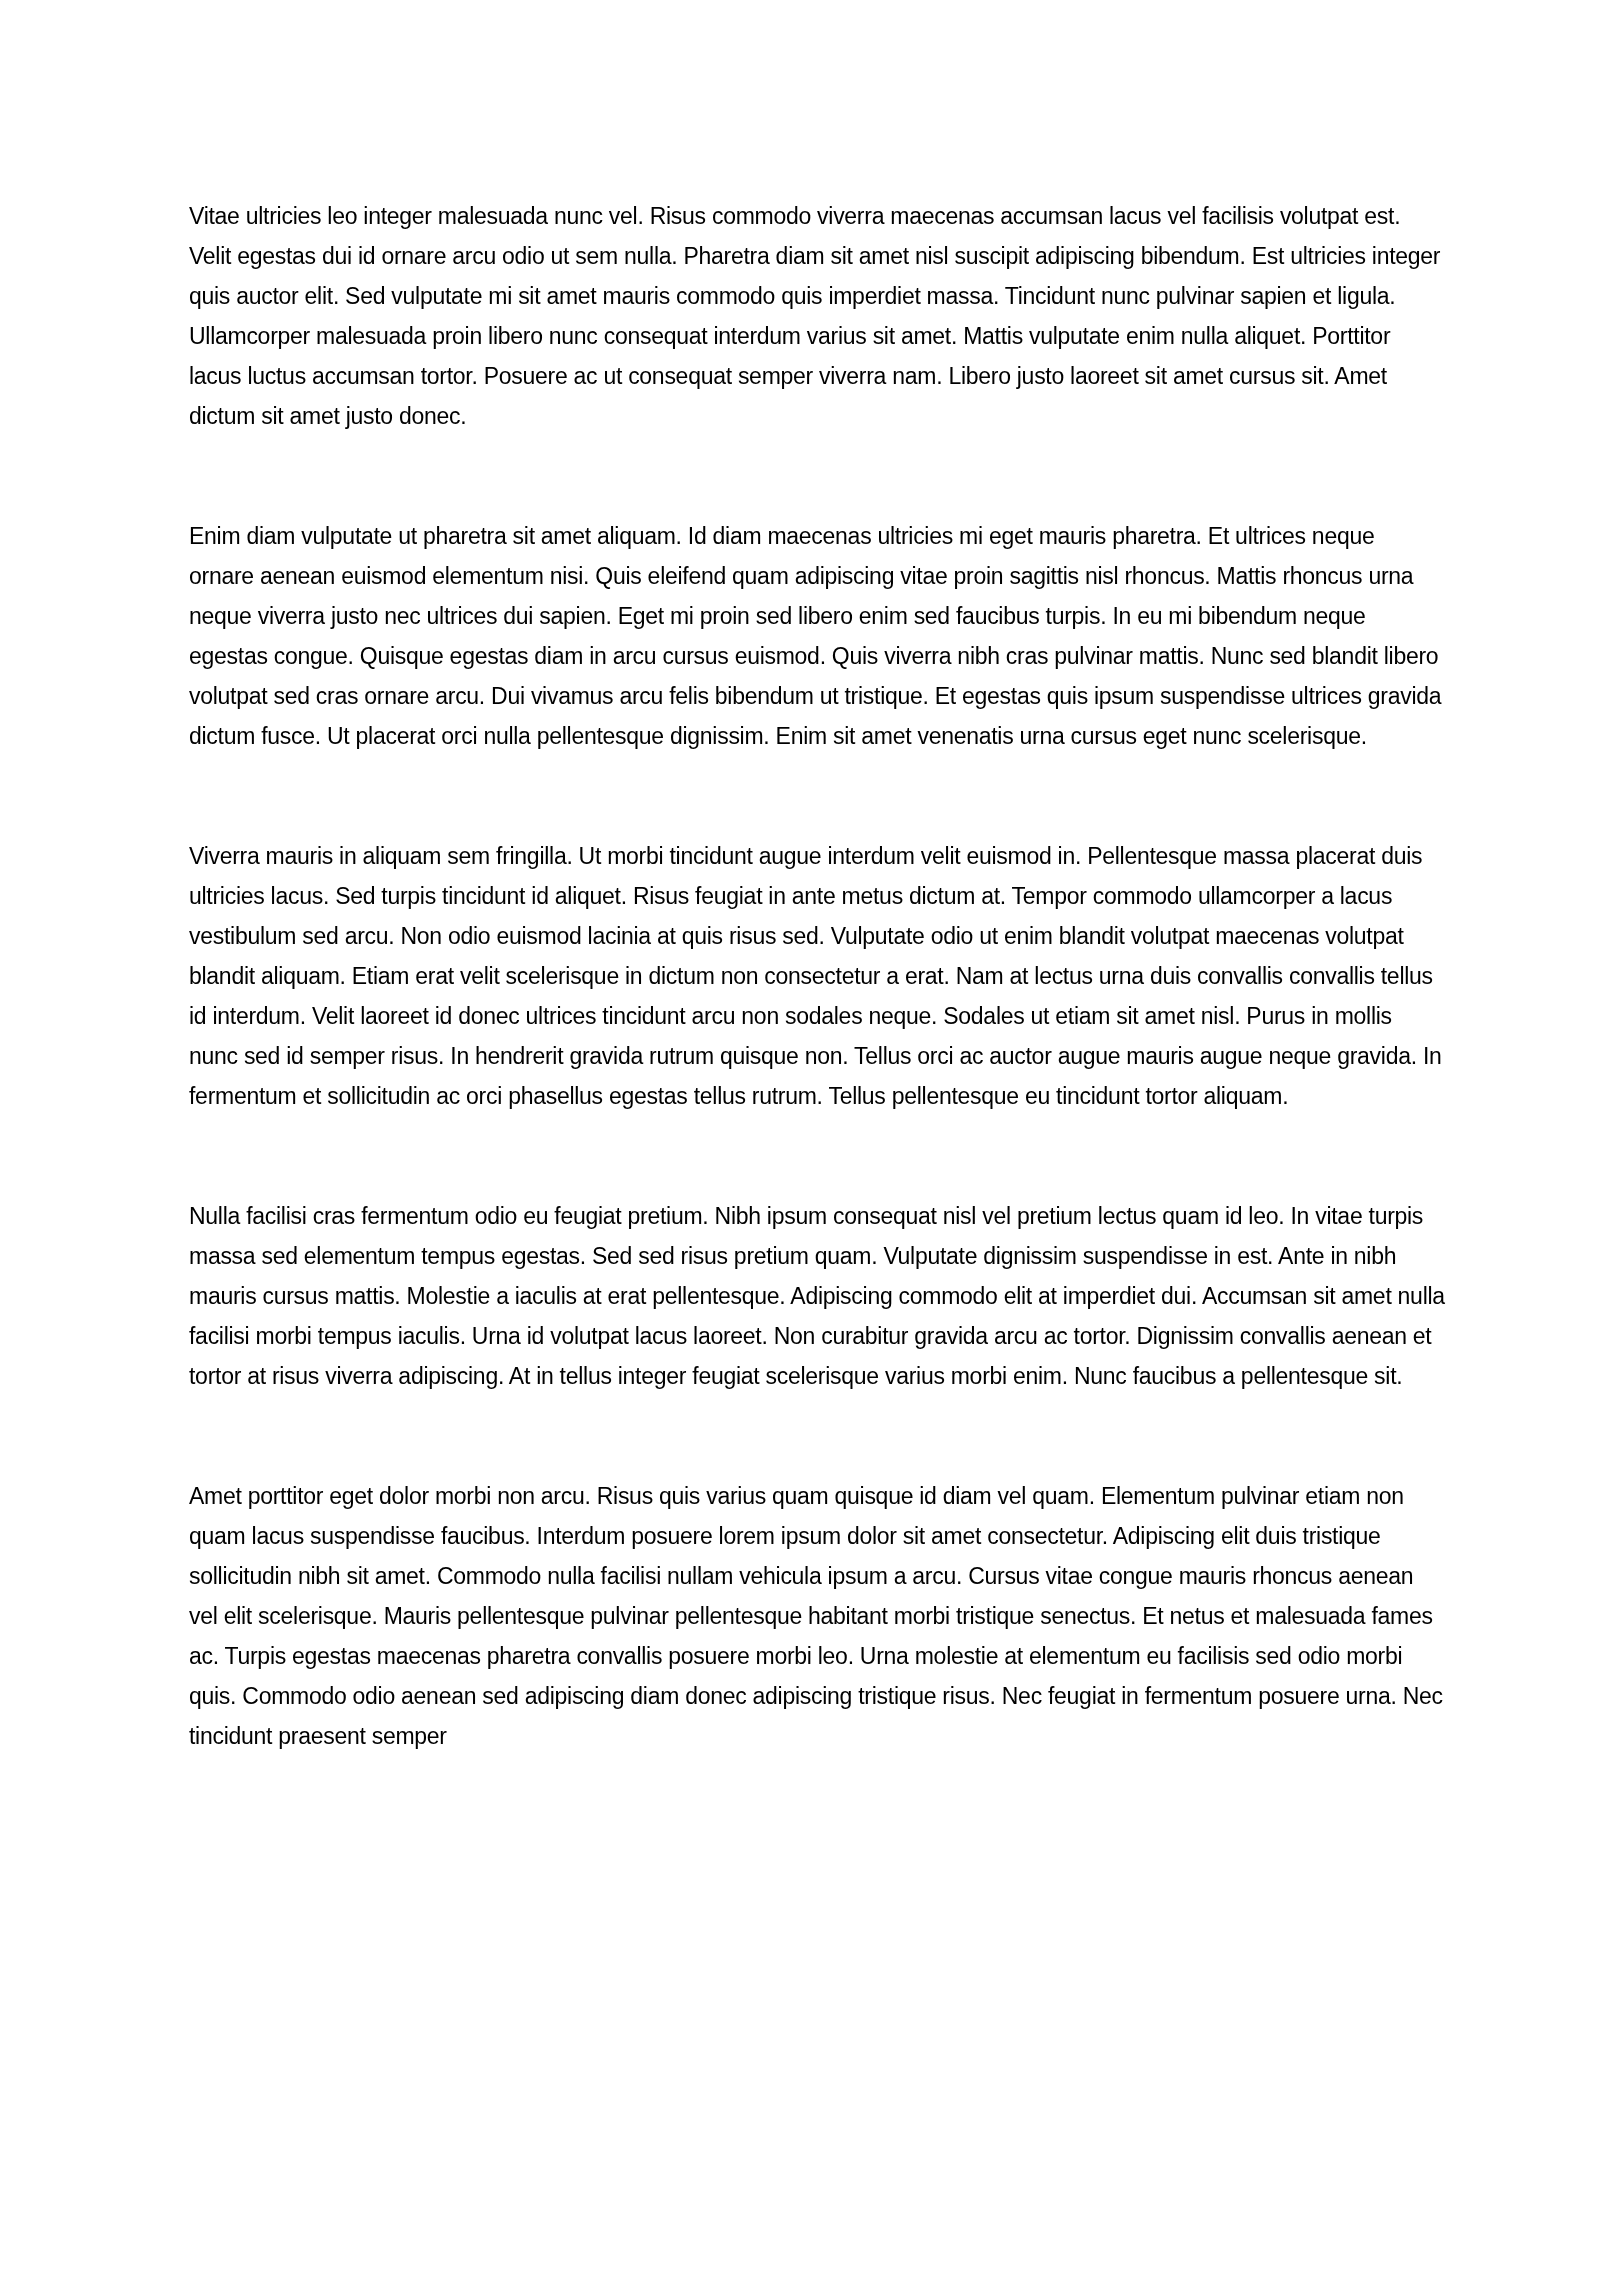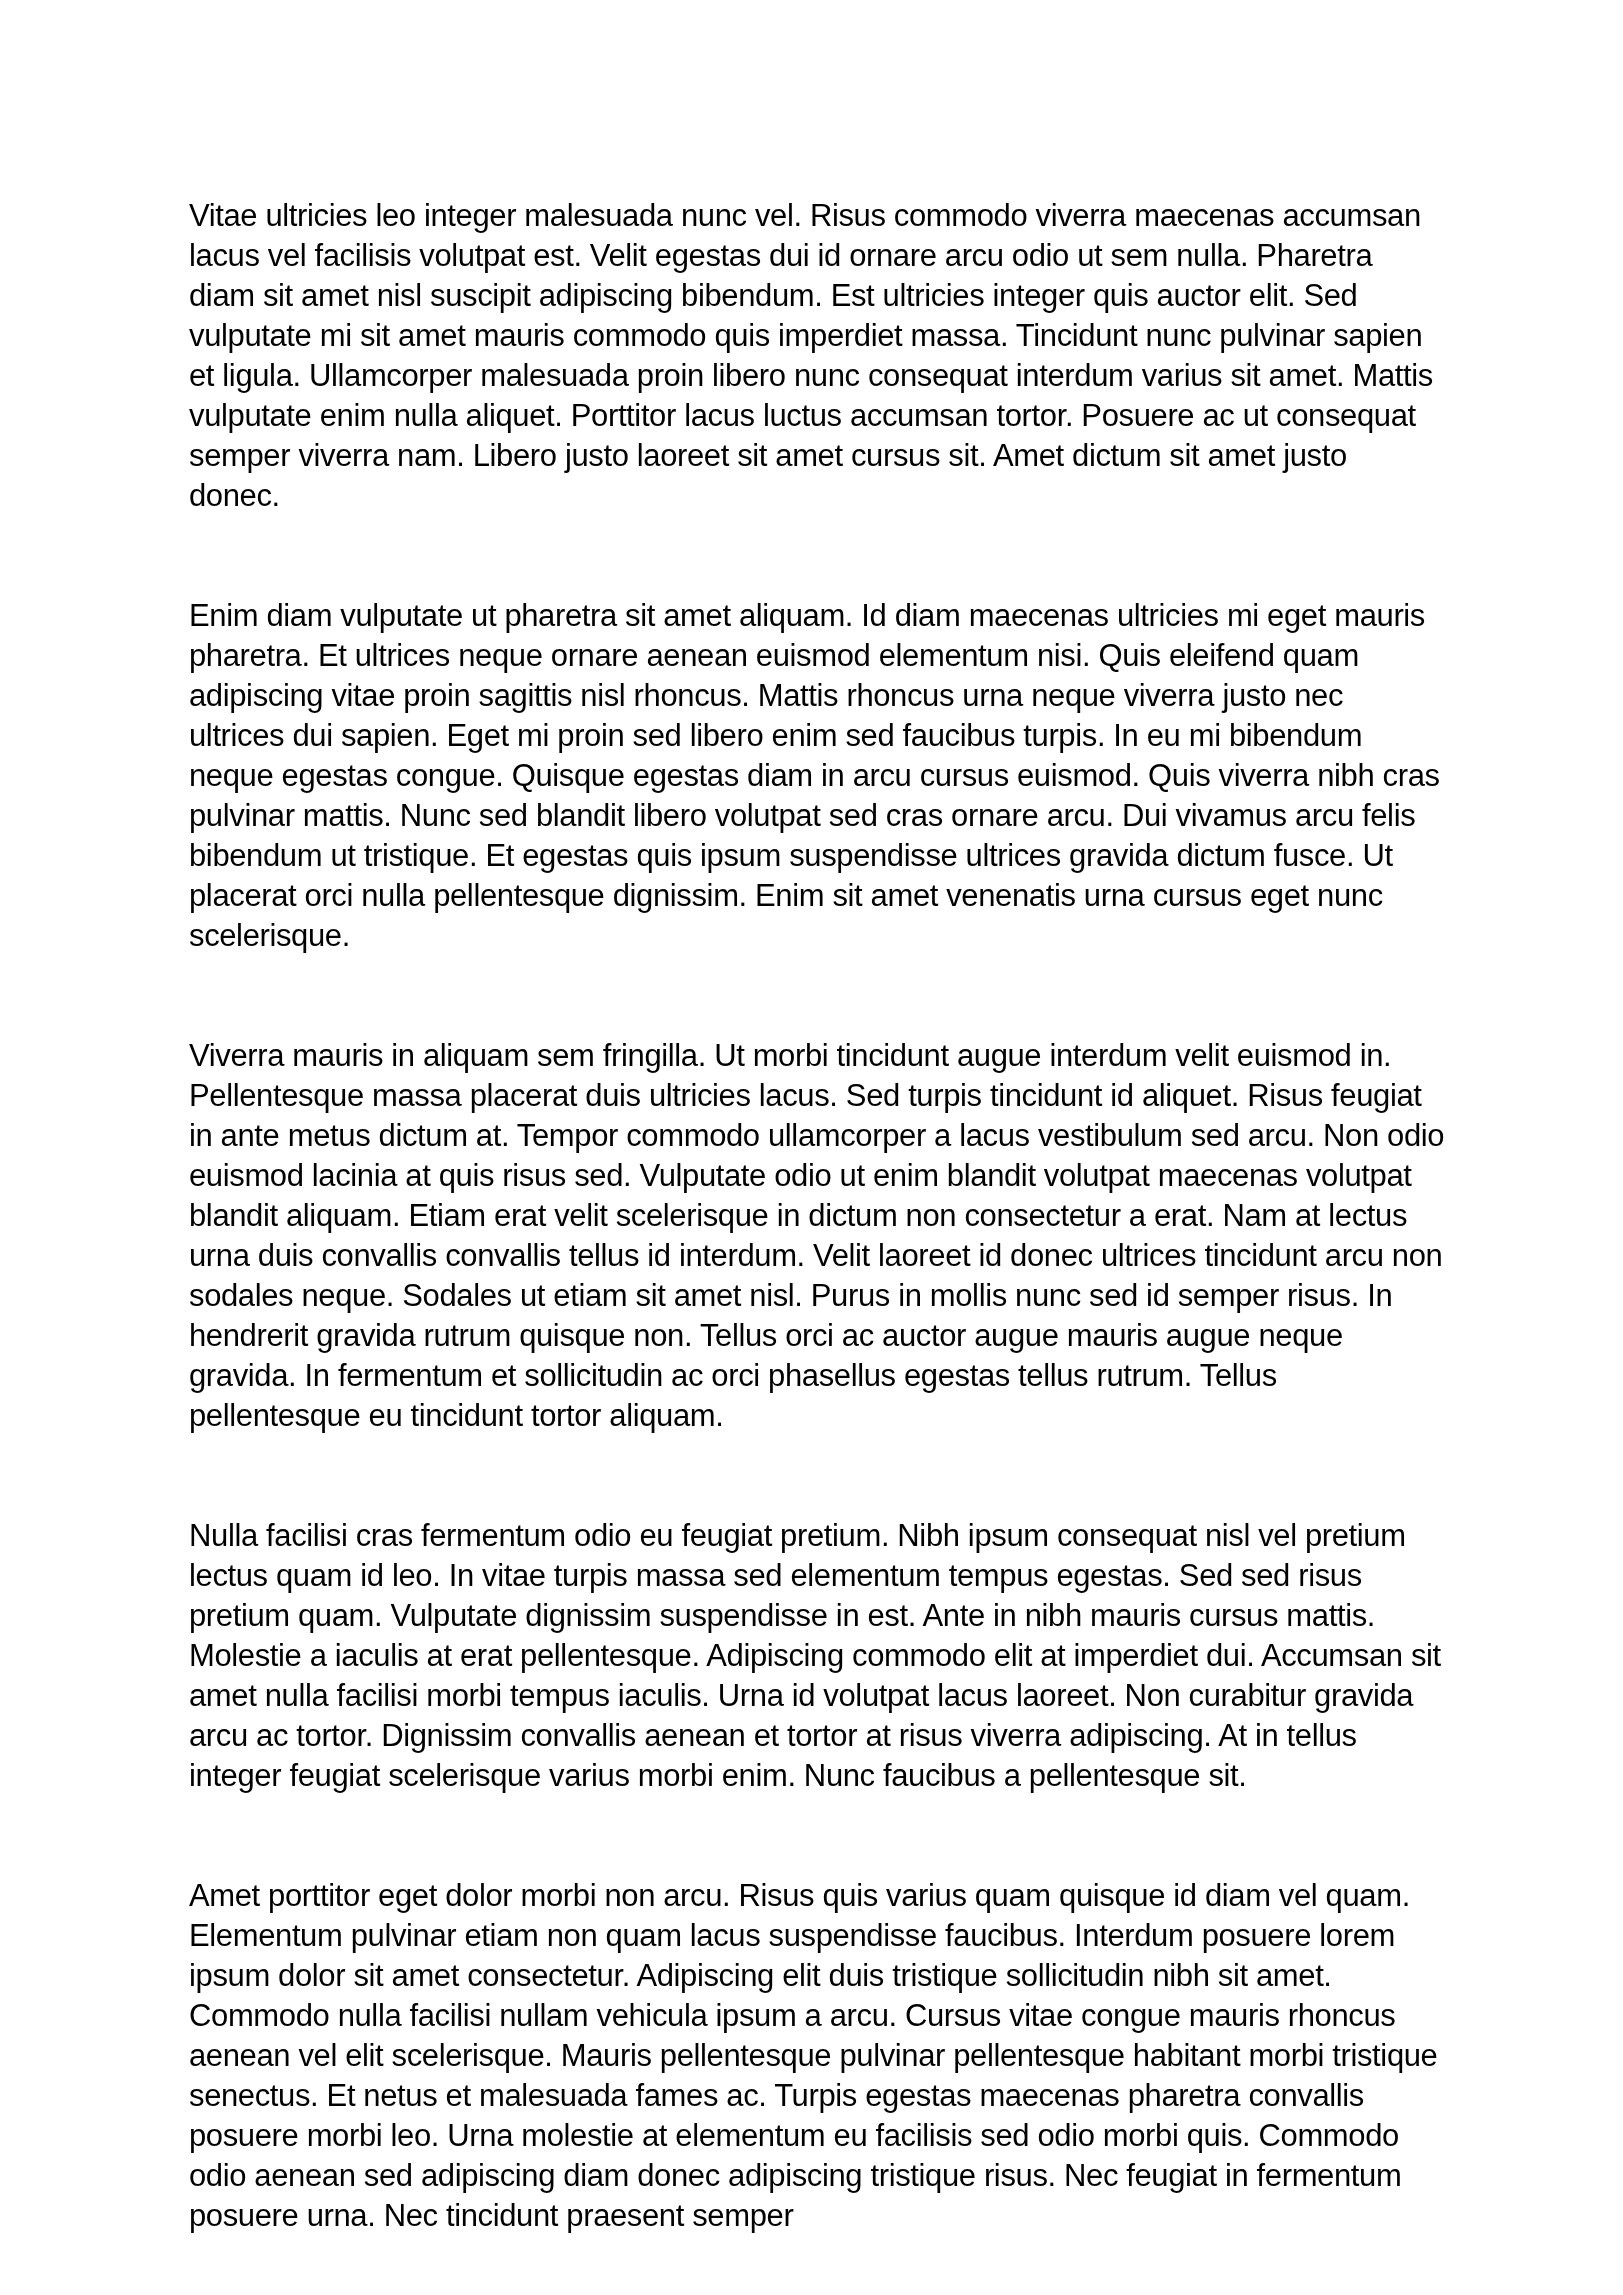--- a/index.html
+++ b/index.html
@@ -21,21 +21,21 @@
     font-family: "Liberation Sans", "DejaVu Sans", sans-serif;
     color: var(--fg);
   }
   .text-block {
     position: absolute;
     left: 189px;
     top: 196px;
     width: 1256px;
   }
   .para {
-    font-size: 31px;
+    font-size: 23px;
     line-height: 40px;
     letter-spacing: -0.012em;
     text-align: left;
     color: var(--fg);
     margin-bottom: 80px;
   }
   .para:last-child { margin-bottom: 12px; }
 </style>
 </head>
 <body>

